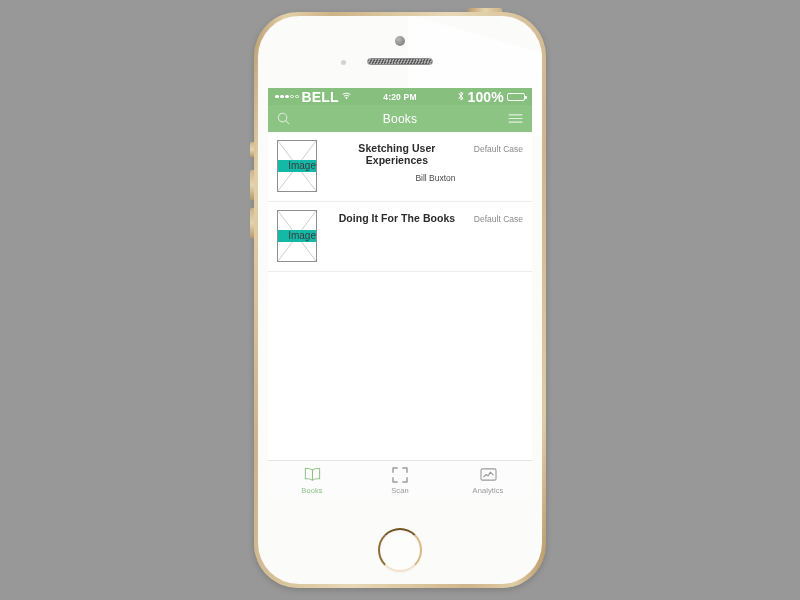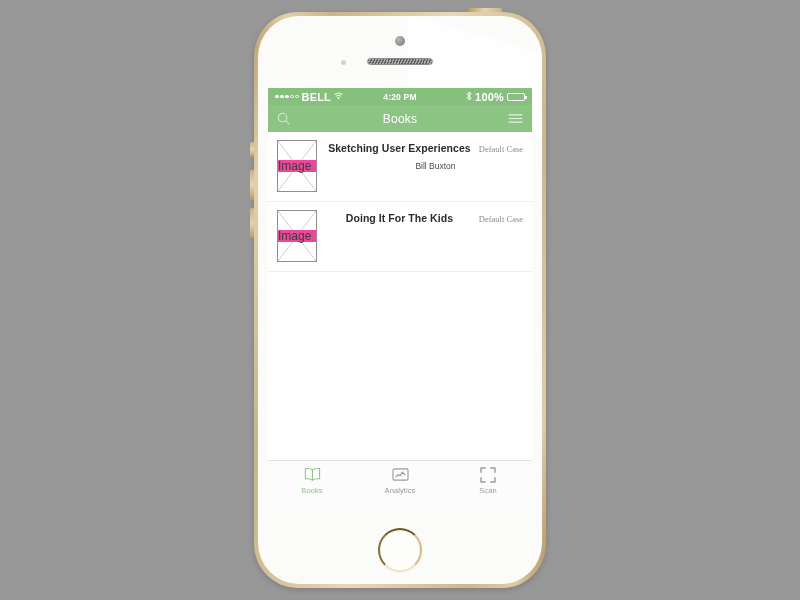--- a/index.html
+++ b/index.html
@@ -148,30 +148,30 @@
     display: block;
     width: 3.5px; height: 3.5px;
     border-radius: 50%;
     background: #ffffff;
   }
   #signal-dots i.hollow {
     background: transparent;
     border: 1px solid rgba(255,255,255,0.85);
     width: 3.5px; height: 3.5px;
   }
-  #carrier-name { font-size: 11px; font-weight: bold; }
+  #carrier-name { font-size: 14px; font-weight: bold; }
   #status-center { flex: 0 0 auto; text-align: center; font-weight: bold; font-size: 8.5px; }
   #status-right {
     flex: 1;
     display: flex;
     align-items: center;
     justify-content: flex-end;
     gap: 3px;
   }
-  #battery-pct { font-size: 11px; font-weight: bold; }
+  #battery-pct { font-size: 14px; font-weight: bold; }
   #battery-icon {
     position: relative;
     width: 18px; height: 8px;
     border: 1px solid #ffffff;
     border-radius: 2px;
     padding: 1px;
   }
   #battery-icon::after {
     content: "";
     position: absolute;
@@ -225,40 +225,39 @@
     margin-right: 11px;
   }
   .thumb svg { position: absolute; inset: 0; width: 100%; height: 100%; }
   .thumb-label {
     position: absolute;
     left: 0; right: 0;
     top: 50%;
     margin-top: -6px;
     height: 12px;
     line-height: 12px;
-    text-align: left;
-    font-size: 12px;
+    text-align: right;
+    font-size: 10px;
     color: #3d3d3d;
-    background: #ec4899;
+    background: #14b8a6;
   }
   .row-text { flex: 1; min-width: 0; padding-top: 2px; text-align: center; }
   .row-head { display: flex; align-items: baseline; }
   .book-title {
     flex: 1;
     font-size: 10.5px;
     color: #2b2b2b;
     font-weight: bold;
     letter-spacing: 0.05px;
   }
   .book-status {
     flex: 0 0 auto;
     font-size: 8.5px;
     color: #8a8a8a;
     padding-left: 8px;
-    font-family: Liberation Serif, serif;
   }
   .book-author {
     margin-top: 7px;
     font-size: 8.5px;
     color: #4a4a4a;
     padding-left: 20px;
   }
 
   
   #tab-bar {
@@ -375,63 +374,63 @@
         <div class="book-row">
           <div class="thumb">
             <svg viewBox="0 0 40 52" preserveAspectRatio="none">
               <line x1="0" y1="0" x2="40" y2="52" stroke="#bdbdbd" stroke-width="0.8"></line>
               <line x1="40" y1="0" x2="0" y2="52" stroke="#bdbdbd" stroke-width="0.8"></line>
             </svg>
             <div class="thumb-label">Image</div>
           </div>
           <div class="row-text">
             <div class="row-head">
-              <div class="book-title">Doing It For The Kids</div>
+              <div class="book-title">Doing It For The Books</div>
               <div class="book-status">Default Case</div>
             </div>
           </div>
         </div>
 
       </div>
 
       <div id="tab-bar">
 
         <div class="tab-item active">
           <span class="tab-icon">
             <svg width="17" height="15" viewBox="0 0 18 16">
               <path d="M9 3.2 C7.3 1.6 4.6 1.3 1.4 1.6 L1.4 12.6 C4.6 12.3 7.3 12.6 9 14.2" stroke="#8cc484" stroke-width="1.1" fill="none" stroke-linejoin="round"></path>
               <path d="M9 3.2 C10.7 1.6 13.4 1.3 16.6 1.6 L16.6 12.6 C13.4 12.3 10.7 12.6 9 14.2" stroke="#8cc484" stroke-width="1.1" fill="none" stroke-linejoin="round"></path>
               <line x1="9" y1="3.2" x2="9" y2="14.2" stroke="#8cc484" stroke-width="1.1"></line>
             </svg>
           </span>
           <span class="tab-label">Books</span>
-        </div>
-
-        <div class="tab-item">
-          <span class="tab-icon">
-            <svg width="17" height="15" viewBox="0 0 18 16">
-              <rect x="1" y="2" width="16" height="12" rx="1.6" stroke="#9a9a9a" stroke-width="1.2" fill="none"></rect>
-              <polyline points="4,10.5 6.5,8 8.5,9.5 11,5.5 14,8.5" stroke="#9a9a9a" stroke-width="1.2" fill="none" stroke-linecap="round" stroke-linejoin="round"></polyline>
-            </svg>
-          </span>
-          <span class="tab-label">Analytics</span>
         </div>
 
         <div class="tab-item">
           <span class="tab-icon">
             <svg width="16" height="16" viewBox="0 0 16 16">
               <path d="M1 5.2 L1 1 L5.2 1" stroke="#9a9a9a" stroke-width="1.4" fill="none" stroke-linecap="round" stroke-linejoin="round"></path>
               <path d="M10.8 1 L15 1 L15 5.2" stroke="#9a9a9a" stroke-width="1.4" fill="none" stroke-linecap="round" stroke-linejoin="round"></path>
               <path d="M15 10.8 L15 15 L10.8 15" stroke="#9a9a9a" stroke-width="1.4" fill="none" stroke-linecap="round" stroke-linejoin="round"></path>
               <path d="M5.2 15 L1 15 L1 10.8" stroke="#9a9a9a" stroke-width="1.4" fill="none" stroke-linecap="round" stroke-linejoin="round"></path>
             </svg>
           </span>
           <span class="tab-label">Scan</span>
         </div>
 
+        <div class="tab-item">
+          <span class="tab-icon">
+            <svg width="17" height="15" viewBox="0 0 18 16">
+              <rect x="1" y="2" width="16" height="12" rx="1.6" stroke="#9a9a9a" stroke-width="1.2" fill="none"></rect>
+              <polyline points="4,10.5 6.5,8 8.5,9.5 11,5.5 14,8.5" stroke="#9a9a9a" stroke-width="1.2" fill="none" stroke-linecap="round" stroke-linejoin="round"></polyline>
+            </svg>
+          </span>
+          <span class="tab-label">Analytics</span>
+        </div>
+
 
       </div>
 
     </div>
 
     <div id="home-button"></div>
 
   </div>
 </div>
 

